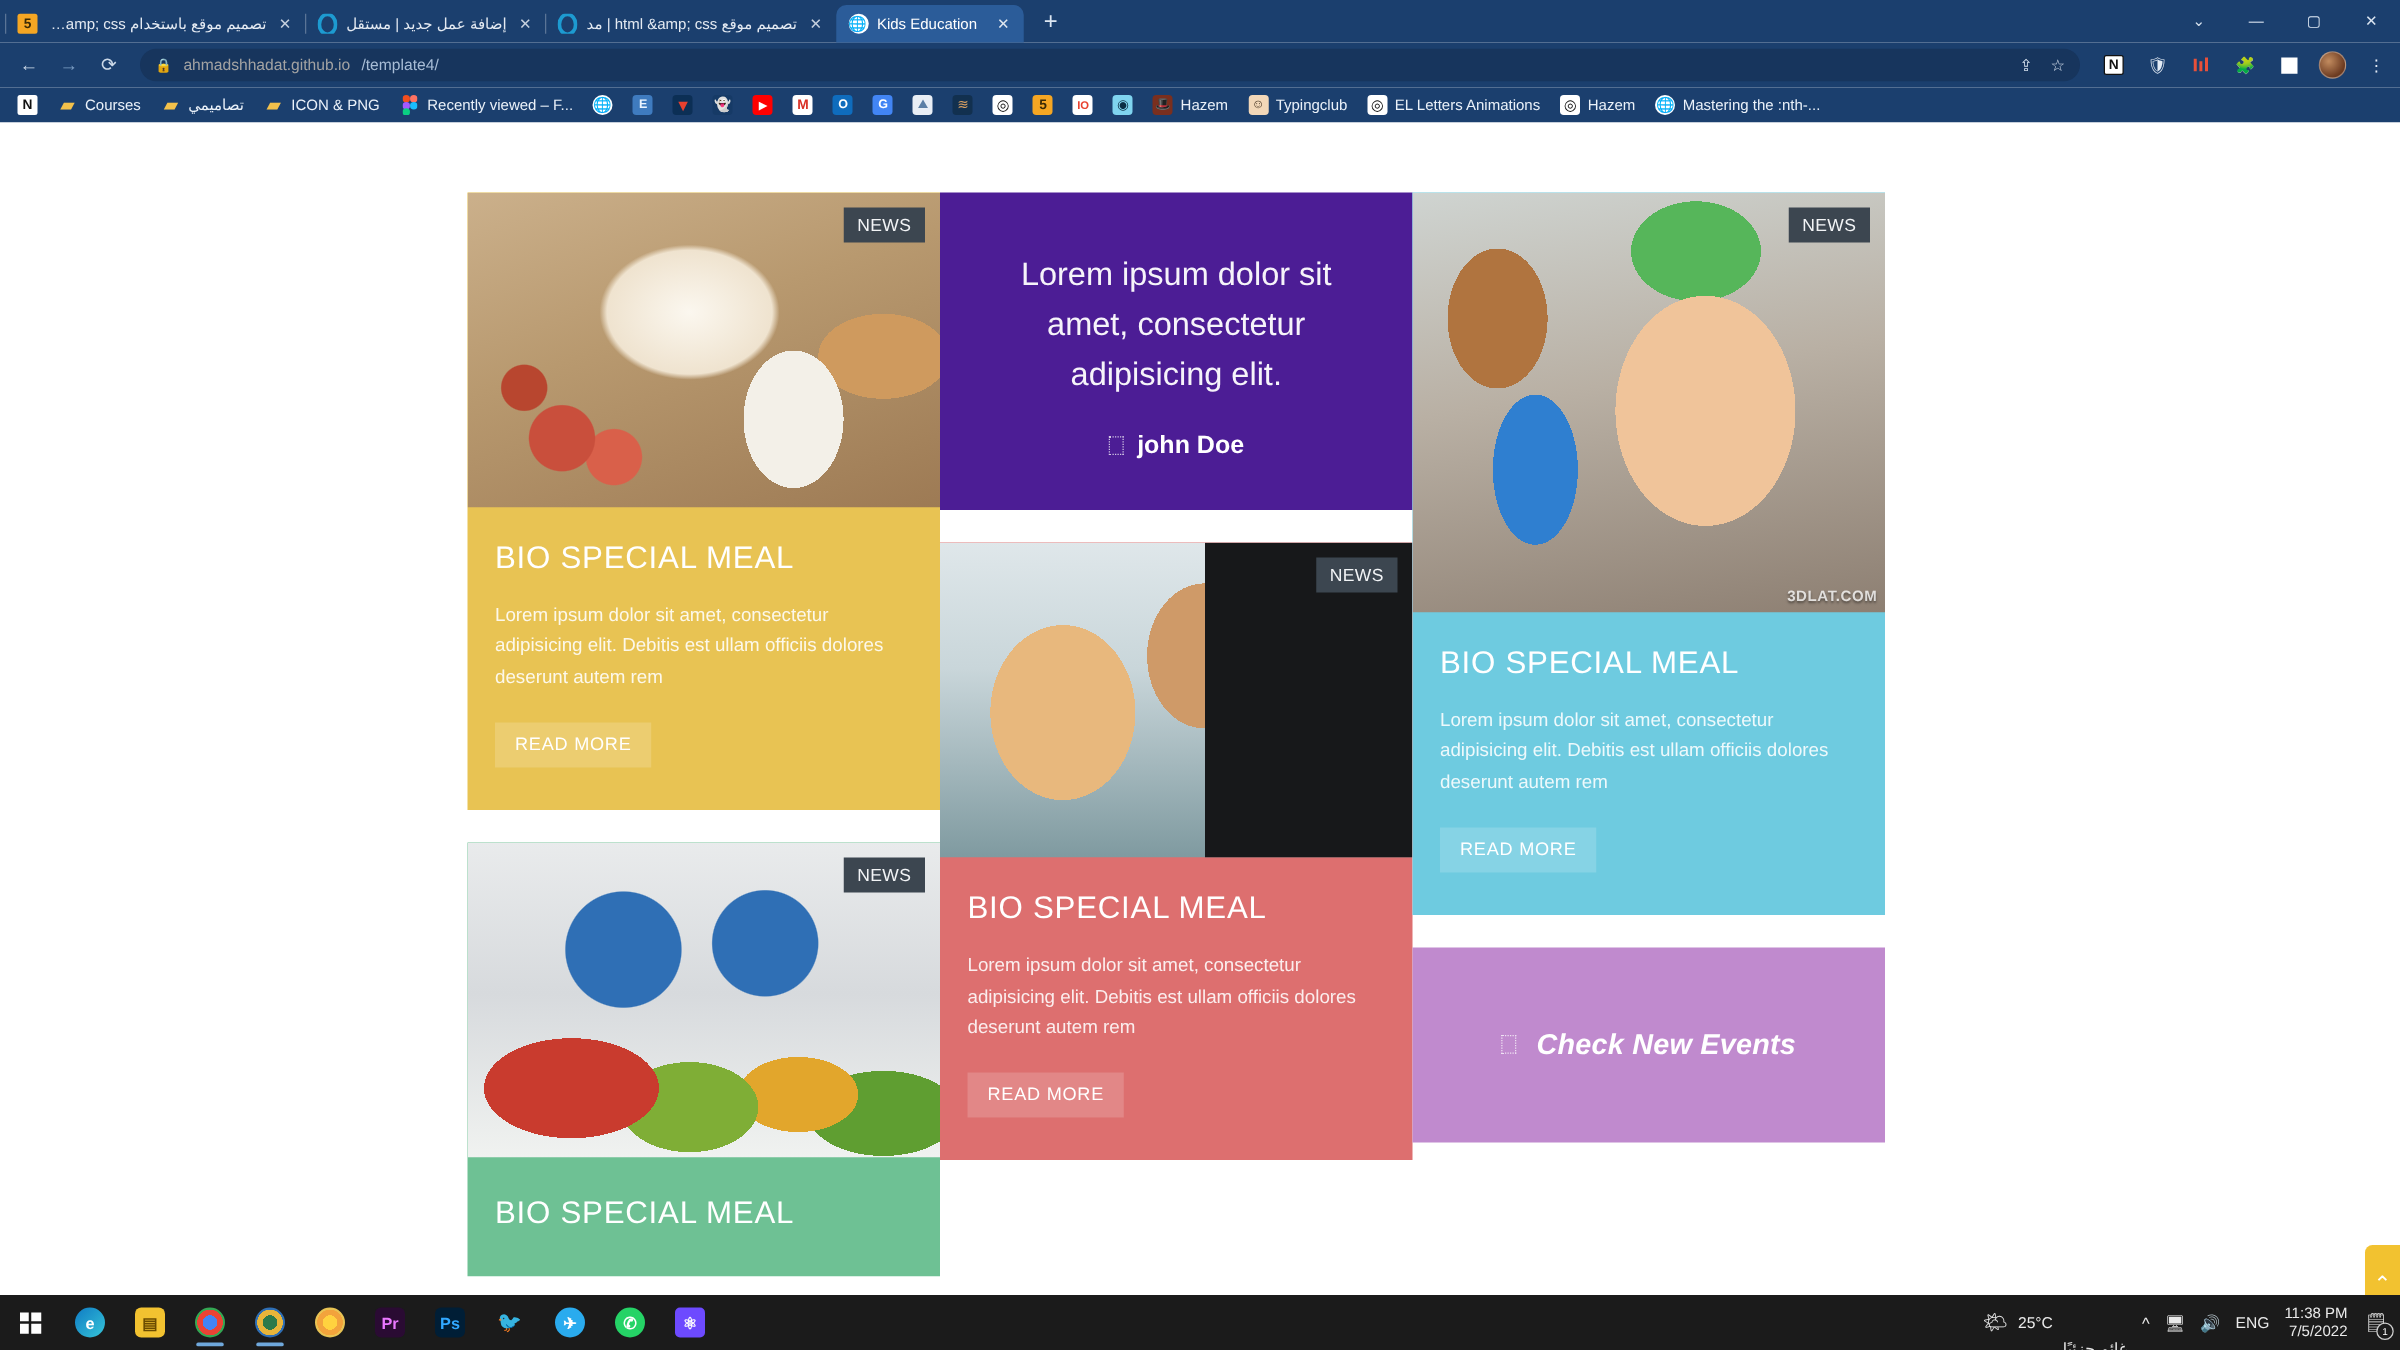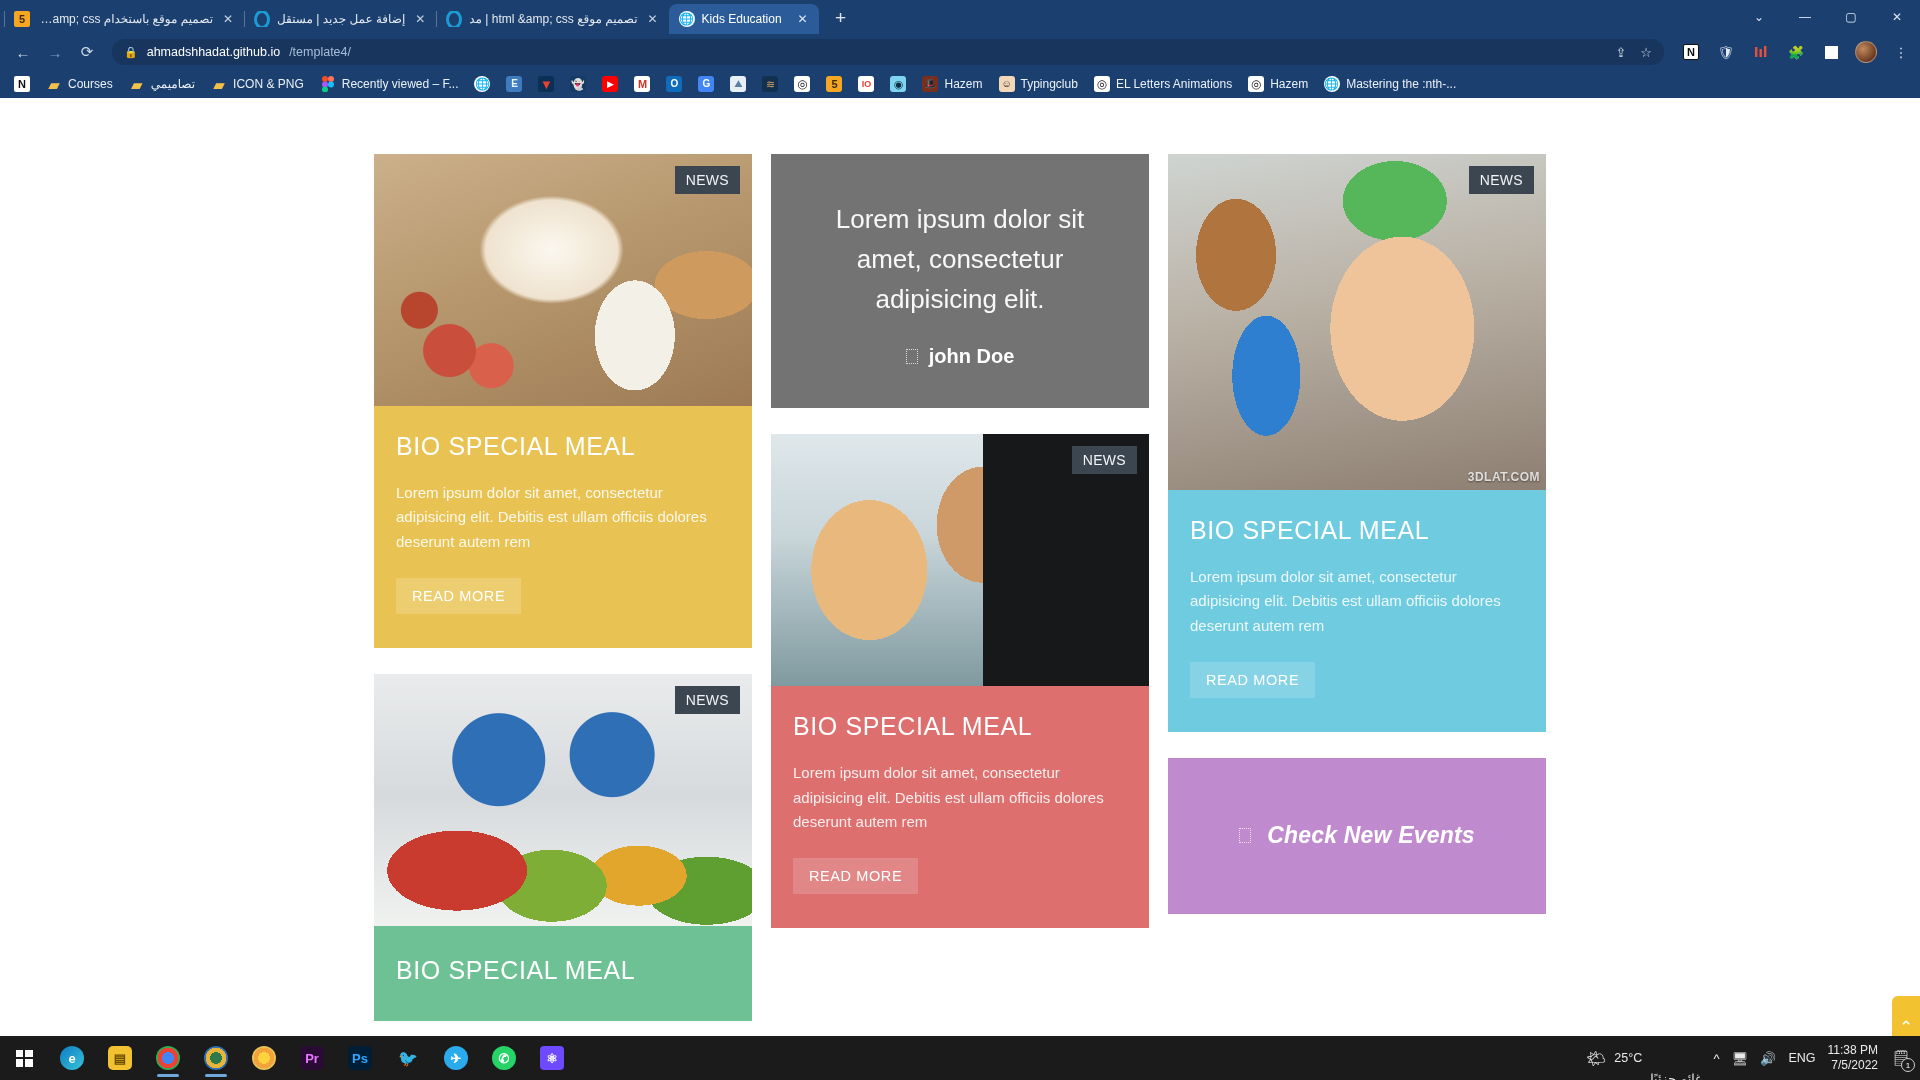--- a/index.html
+++ b/index.html
@@ -72,21 +72,21 @@
     width: 30px; height: 30px; border-radius: 50%; color: #ccd9e8;
     display:flex; align-items:center; justify-content:center; font-size: 15px;
   }
   .navbtn.dim { color: #7d9ec4; }
   .omnibox {
     flex: 1 1 auto; height: 26px; background: #17355d; border-radius: 13px;
     display: flex; align-items: center; gap: 9px; padding: 0 12px; margin: 0 8px;
     font-size: 12.5px; color: #fff;
   }
   .omnibox .lock { font-size: 11px; color: #cfd9e6; }
-  .url-host { color: #ffffff; }
+  .url-host { color: #a3a3a3; }
   .url-path { color: #a8bdd6; }
   .omni-right { display:flex; align-items:center; gap:14px; margin-left:auto; color:#d4dfec; font-size:13px; }
   .tb-icons { display:flex; align-items:center; gap: 13px; padding-left: 6px; }
   .tb-icon {
     width: 22px; height: 22px; display:flex; align-items:center; justify-content:center;
     color:#e3ebf5; font-size: 13px;
   }
   .avatar {
     width: 22px; height: 22px; border-radius: 50%;
     background: radial-gradient(circle at 35% 35%, #c28b5f, #6b3a20 70%);
@@ -135,21 +135,20 @@
     position:absolute; left: 50%; top: 955px; transform: translateX(-50%);
     text-align:center; color:#ececec; pointer-events:none; user-select:none;
   }
   .wm-ar { font-size: 44px; font-weight: bold; direction: rtl; letter-spacing:1px; line-height:1; }
 
   .grid {
     position: absolute; left: 374px; top: 56px;
     width: 1172px;
     display: grid;
     grid-template-columns: 378px 378px 378px;
-    column-gap: 19px;
     align-items: start;
   }
   .col { display: flex; flex-direction: column; gap: 26px; }
 
   .card { position: relative; overflow: hidden; }
   .card-img { position: relative; width: 100%; height: 252px; overflow:hidden; }
   .badge {
     position: absolute; top: 12px; right: 12px;
     background: #3c4650; color: #f2f4f6;
     font-size: 14px; letter-spacing: .3px;
@@ -167,21 +166,21 @@
   .readmore {
     display: inline-block; background: rgba(255,255,255,.17);
     color: #fff; font-size: 14.5px; letter-spacing: .6px;
     padding: 10px 16px; text-transform: uppercase;
   }
 
   .c-yellow { background: #e8c353; }
   .c-green  { background: #6ec194; }
   .c-red    { background: #dd6f6f; }
   .c-teal   { background: #6ecbe0; }
-  .c-orange { background: #737373; }
+  .c-orange { background: #4c1d95; }
   .c-purple { background: #c08ace; }
 
   .quote {
     padding: 46px 40px 40px 40px; text-align: center;
     min-height: 244px; display:flex; flex-direction:column; justify-content:center;
   }
   .quote-text {
     color: rgba(255,255,255,.95); font-size: 26px; line-height: 1.53;
     font-weight: 300; margin-bottom: 26px;
   }

